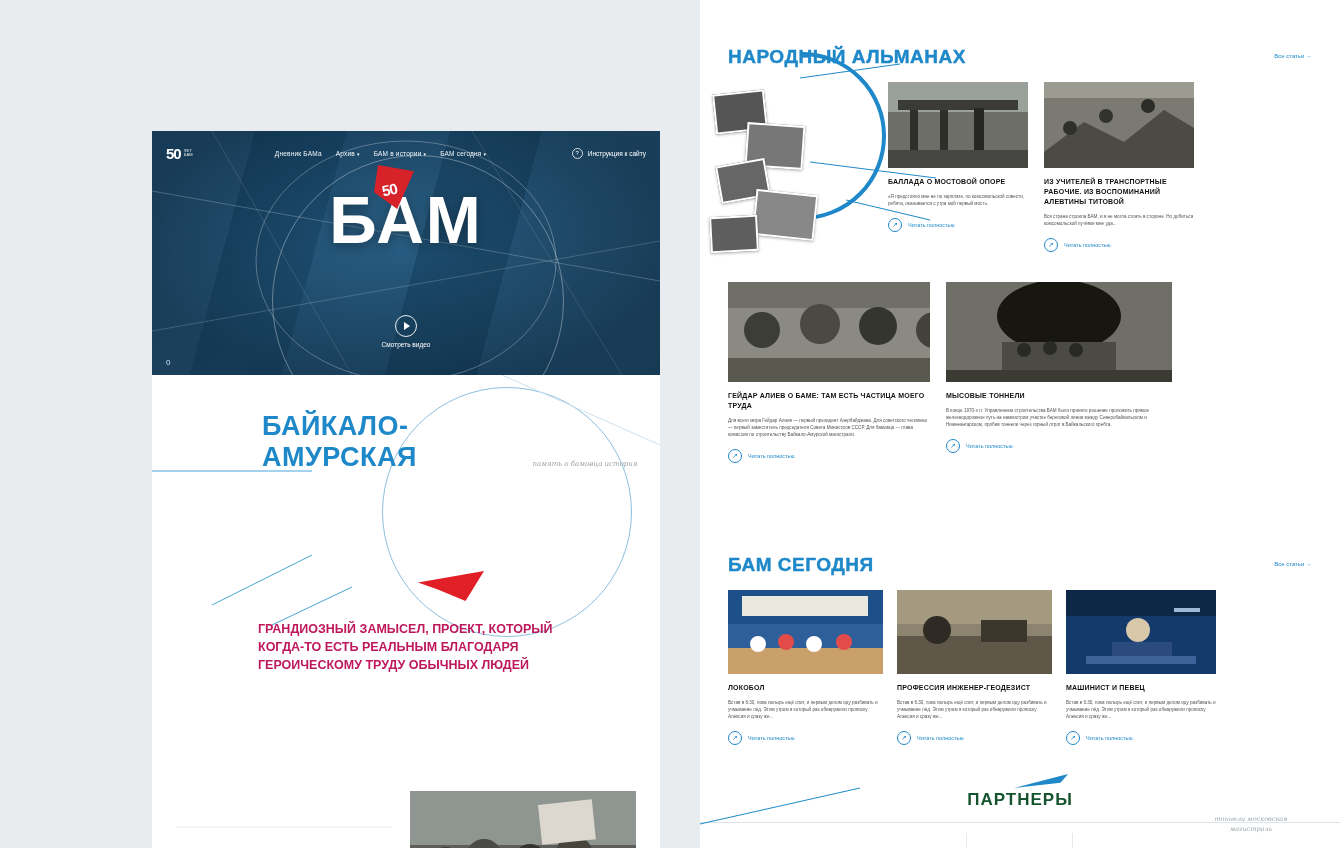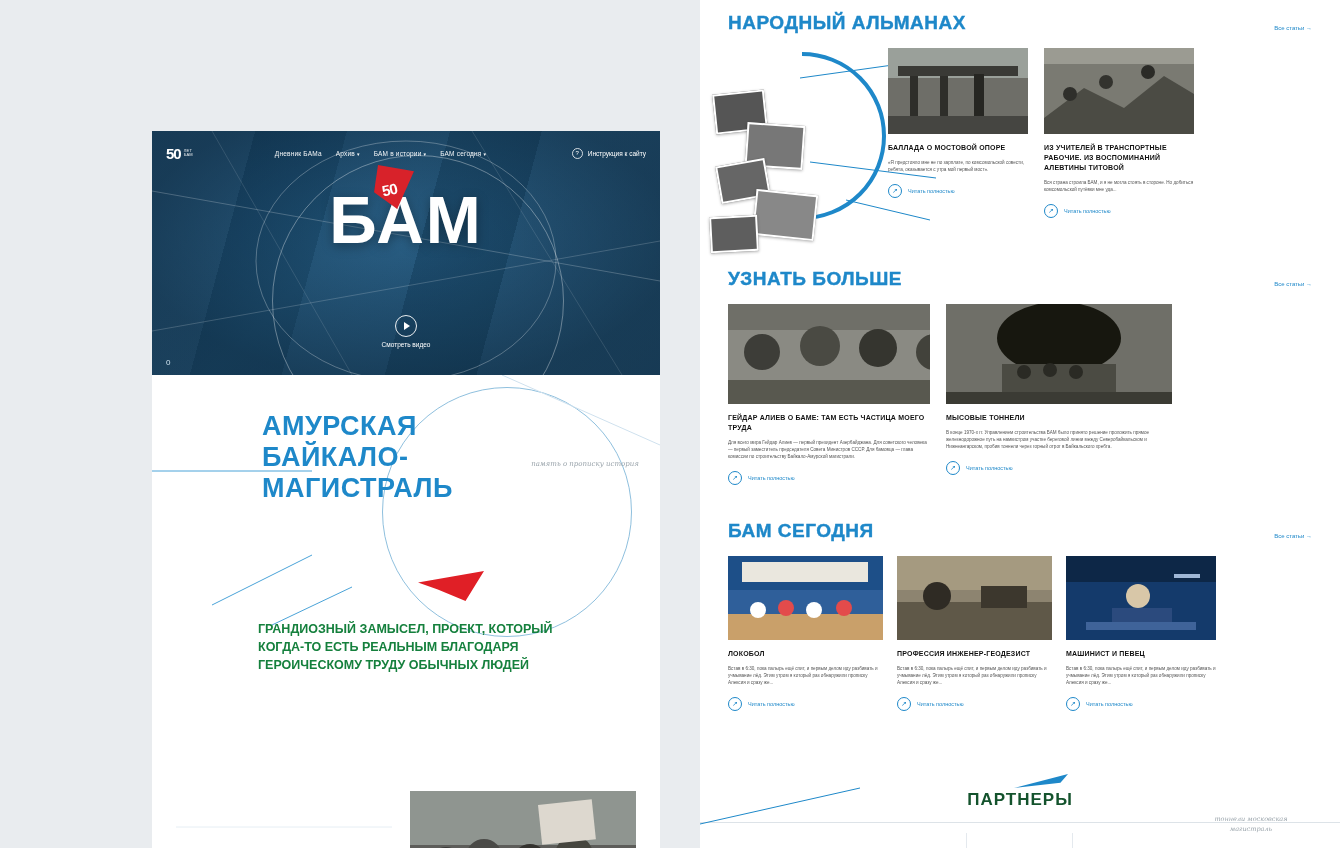--- a/index.html
+++ b/index.html
@@ -110,37 +110,37 @@
     position: absolute; left: 110px; top: 36px; width: 350px;
     font-size: 27px; font-weight: 800; color: #1e88c9; line-height: 31px;
     letter-spacing: .5px;
   }
   .red-arrow {
     position: absolute; left: 266px; top: 196px; width: 66px; height: 30px;
     background: #e01f26; clip-path: polygon(0 38%, 100% 0, 72% 100%, 30% 62%);
   }
   .sub-head {
     position: absolute; left: 106px; top: 245px; width: 360px;
-    font-size: 12.5px; font-weight: 700; color: #15803d; line-height: 18px;
+    font-size: 12.5px; font-weight: 700; color: #be185d; line-height: 18px;
   }
   .script-note {
     position: absolute; left: 378px; top: 84px; width: 110px;
     font-size: 7px; color: #9aa4ab; font-family: "DejaVu Serif", serif; font-style: italic;
     line-height: 11px; text-align: center;
   }
   .photo-a {
     position: absolute; left: 258px; top: 416px; width: 226px; height: 132px;
     background: #3a3a3a; overflow: hidden;
   }
 
   
   .right-panel { position: absolute; left: 700px; top: 0; width: 640px; height: 848px; background: #fff; }
   .section { position: absolute; left: 0; width: 640px; }
   .sec-head {
-    display: flex; align-items: flex-end; padding: 0 28px;
+    display: flex; align-items: center; padding: 0 28px; margin-top: 34px;
   }
   .sec-title {
     font-size: 19px; font-weight: 800; color: #1e88c9; letter-spacing: .5px;
     -webkit-text-stroke: 0.4px #1e88c9;
   }
   .sec-all { margin-left: auto; font-size: 6px; color: #1e88c9; padding-bottom: 3px; }
 
   .cards { display: flex; gap: 16px; padding: 0 28px; margin-top: 14px; }
   .card { width: 140px; }
   .card.wide { width: 202px; }
@@ -256,26 +256,25 @@
       <div class="circle-o"></div>
       <svg style="position:absolute;left:0;top:0;" width="508" height="473">
         <line x1="0" y1="96" x2="160" y2="96" stroke="#4aa3d8" stroke-width="1"></line>
         <line x1="120" y1="250" x2="200" y2="212" stroke="#4aa3d8" stroke-width="1"></line>
         <line x1="60" y1="230" x2="160" y2="180" stroke="#4aa3d8" stroke-width="1"></line>
         <line x1="350" y1="0" x2="508" y2="70" stroke="#cfe1ee" stroke-width="1"></line>
         <line x1="24" y1="452" x2="240" y2="452" stroke="#e6eef4" stroke-width="1"></line>
       </svg>
 
       <div class="big-title">
+        <div>БАЙКАЛО-</div>
         <div>АМУРСКАЯ</div>
-        <div>БАЙКАЛО-</div>
-        <div>МАГИСТРАЛЬ</div>
-      </div>
-
-      <div class="script-note">память    о    прописку    история</div>
+      </div>
+
+      <div class="script-note">память    о    бамовца    история</div>
       <div class="red-arrow"></div>
 
       <div class="sub-head">
         <div>ГРАНДИОЗНЫЙ ЗАМЫСЕЛ, ПРОЕКТ, КОТОРЫЙ</div>
         <div>КОГДА-ТО ЕСТЬ РЕАЛЬНЫМ БЛАГОДАРЯ</div>
         <div>ГЕРОИЧЕСКОМУ ТРУДУ ОБЫЧНЫХ ЛЮДЕЙ</div>
       </div>
 
       <div class="photo-a">
         <svg class="ph" width="226" height="132" viewBox="0 0 226 132" preserveAspectRatio="none">
@@ -353,24 +352,20 @@
           <div class="card-text">Вся страна строила БАМ, и я не могла стоять в стороне. Но добиться комсомольской путёвки мне уда...</div>
           <div class="read-more">
             <span class="rm-circ">↗</span>
             <span class="rm-lbl">Читать полностью</span>
           </div>
         </div>
       </div>
     </div>
 
     <div class="section" style="top:268px;">
-      <div class="sec-head">
-        <div class="sec-title">УЗНАТЬ БОЛЬШЕ</div>
-        <div class="sec-all">Все статьи →</div>
-      </div>
       <div class="cards">
         <div class="card wide">
           <div class="card-img" style="height:100px;">
             <svg class="ph" width="242" height="100" viewBox="0 0 242 100" preserveAspectRatio="none">
               <rect width="242" height="100" fill="#8a8a83"></rect>
               <rect x="0" y="0" width="242" height="26" fill="#6f6f68"></rect>
               <circle cx="34" cy="48" r="18" fill="#3d3d38"></circle>
               <circle cx="92" cy="42" r="20" fill="#4a4a43"></circle>
               <circle cx="150" cy="44" r="19" fill="#35352f"></circle>
               <circle cx="206" cy="48" r="18" fill="#42423b"></circle>

